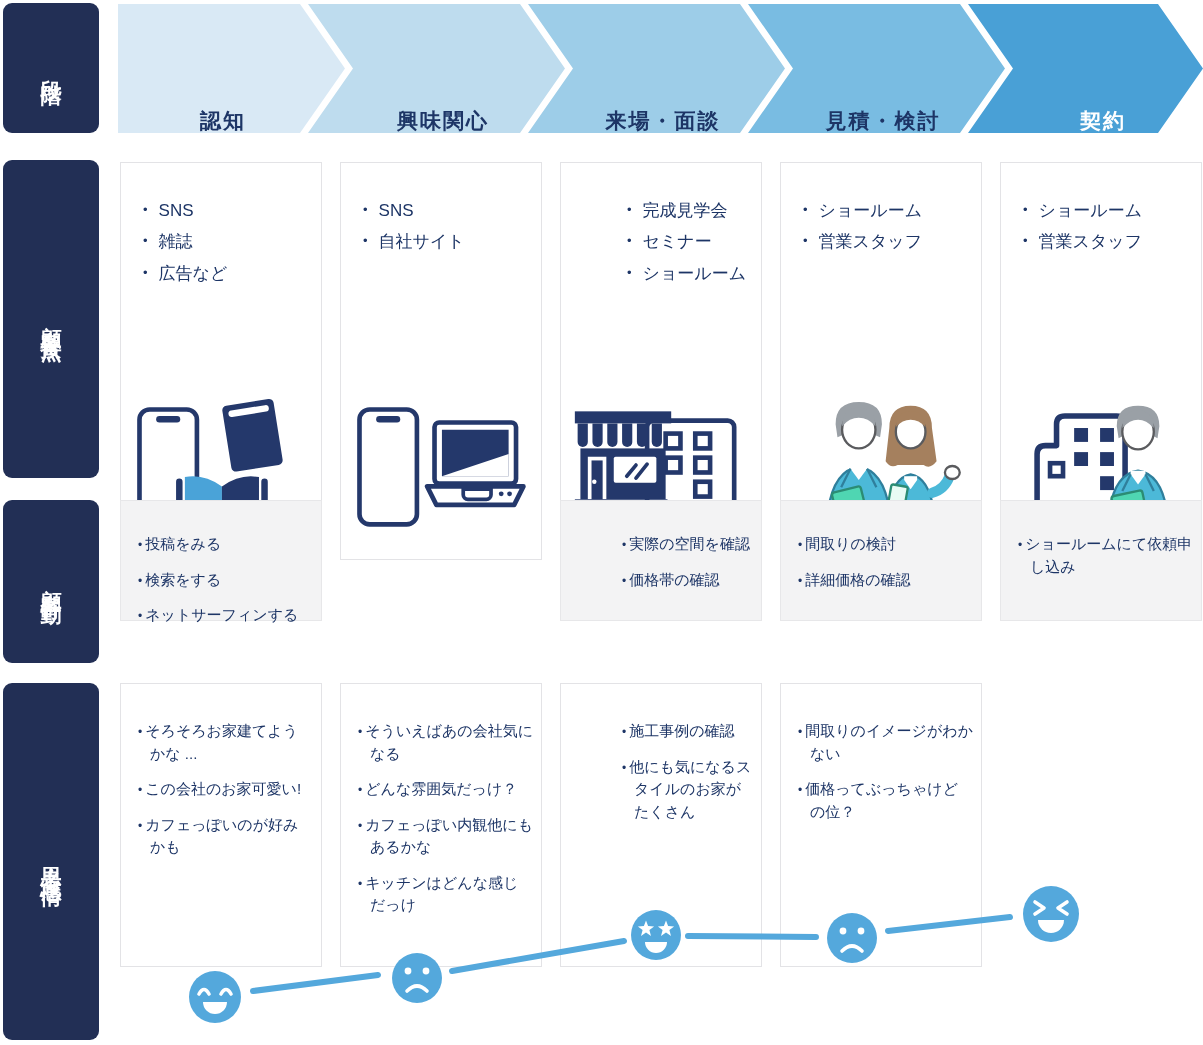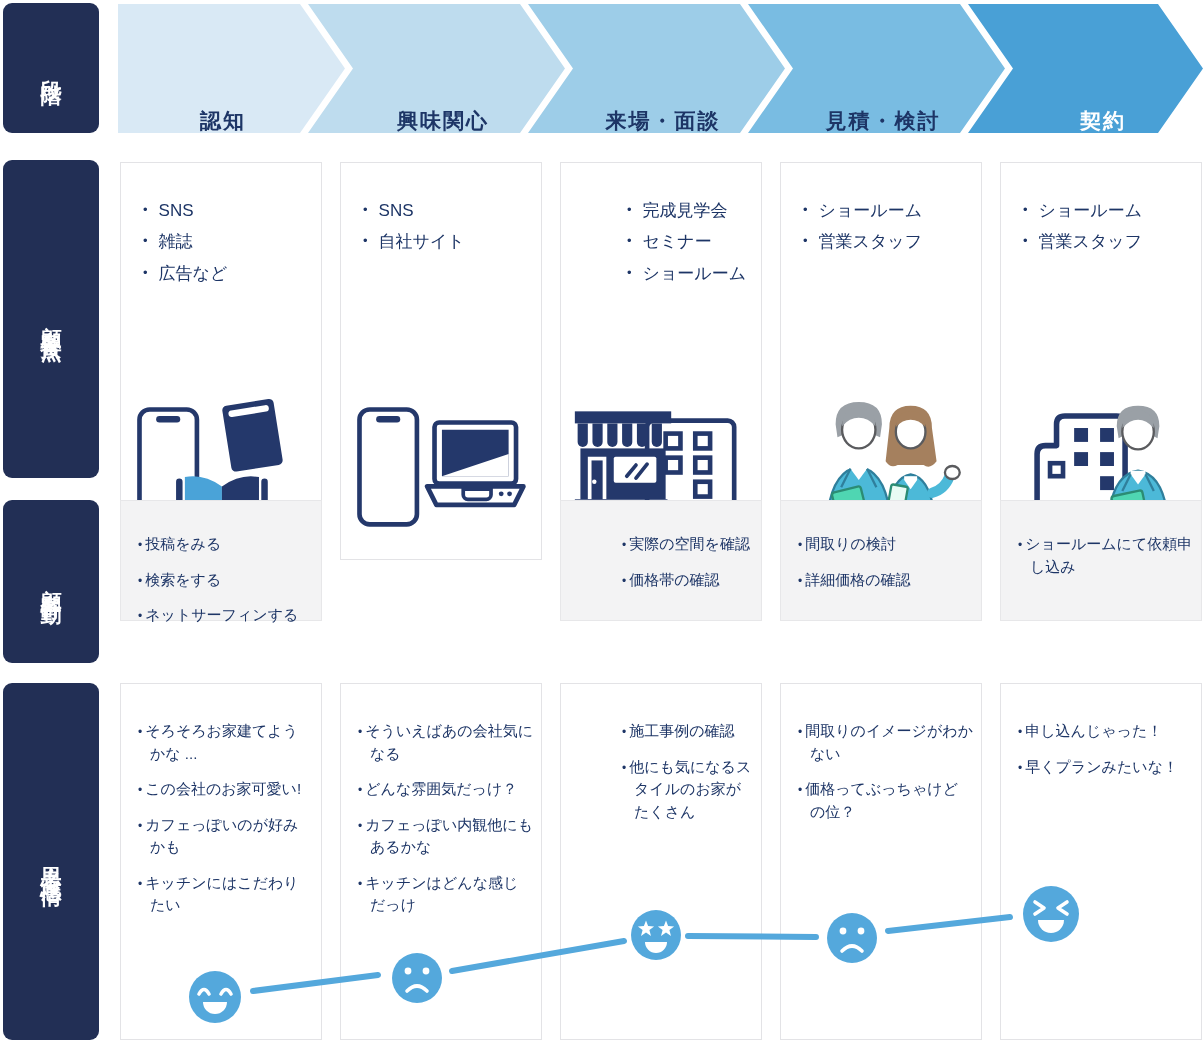--- a/index.html
+++ b/index.html
@@ -30,21 +30,21 @@
   .stage-label.s2 { left:342px; }
   .stage-label.s3 { left:562px; }
   .stage-label.s4 { left:782px; }
   .stage-label.s5 { left:1002px; color:#fff; }
 
   
   .cell { position:absolute; width:202px; }
   .c1 { left:120px; } .c2 { left:340px; } .c3 { left:560px;padding-left:44px; } .c4 { left:780px; } .c5 { left:1000px; }
   .row-touch   { top:162px; height:398px; background:#fff;     border:1px solid #e3e3e6; }
   .row-action  { top:500px; height:121px; background:#f3f3f4;  border:1px solid #e7e7e9; }
-  .row-thought { top:683px; height:357px; background:#fff;     border:1px solid #e3e3e6; }
+  .row-thought { top:683px; height:284px; background:#fff;     border:1px solid #e3e3e6; }
 
   
   .tp-list { list-style:none; padding:32px 10px 0 22px; font-size:17px; line-height:1.85; font-weight:500; }
   .tp-list li::before { content:"•"; font-size:13px; margin-right:11px; vertical-align:2px; }
   .tp-icon { position:absolute; left:0; right:0; bottom:22px; height:146px;
              display:flex; align-items:flex-end; justify-content:center; }
 
   
   .sm-list { list-style:none; padding:32px 8px 0 17px; font-size:15px; line-height:1.5; font-weight:500; }
   .sm-list li { padding-left:12px; text-indent:-12px; margin-bottom:13px; }
@@ -235,47 +235,40 @@
     <ul class="sm-list">
         <li>ショールームにて依頼申し込み</li>
       </ul>
   </div>
 
   <div class="cell row-thought c1">
     <ul class="sm-list">
         <li>そろそろお家建てようかな ...</li>
         <li>この会社のお家可愛い!</li>
         <li>カフェっぽいのが好みかも</li>
-        <li>キッチンにはこだわりたい</li>
       </ul>
   </div>
   <div class="cell row-thought c2">
     <ul class="sm-list">
         <li>そういえばあの会社気になる</li>
         <li>どんな雰囲気だっけ？</li>
         <li>カフェっぽい内観他にもあるかな</li>
         <li>キッチンはどんな感じだっけ</li>
       </ul>
   </div>
   <div class="cell row-thought c3">
     <ul class="sm-list">
         <li>施工事例の確認</li>
         <li>他にも気になるスタイルのお家がたくさん</li>
       </ul>
   </div>
   <div class="cell row-thought c4">
     <ul class="sm-list">
         <li>間取りのイメージがわかない</li>
         <li>価格ってぶっちゃけどの位？</li>
-      </ul>
-  </div>
-  <div class="cell row-thought c5">
-    <ul class="sm-list">
-        <li>申し込んじゃった！</li>
-        <li>早くプランみたいな！</li>
       </ul>
   </div>
 
   <svg id="emotion-svg" viewBox="0 0 1203 1045">
       <line x1="253" y1="991" x2="378" y2="975" stroke="#54a8dc" stroke-width="6" stroke-linecap="round"></line>
       <line x1="452" y1="971" x2="624" y2="941" stroke="#54a8dc" stroke-width="6" stroke-linecap="round"></line>
       <line x1="688" y1="936" x2="816" y2="937" stroke="#54a8dc" stroke-width="6" stroke-linecap="round"></line>
       <line x1="888" y1="931" x2="1010" y2="917" stroke="#54a8dc" stroke-width="6" stroke-linecap="round"></line>
       <g transform="translate(215,997)">
         <circle cx="0" cy="0" r="26" fill="#54a8dc"></circle>

